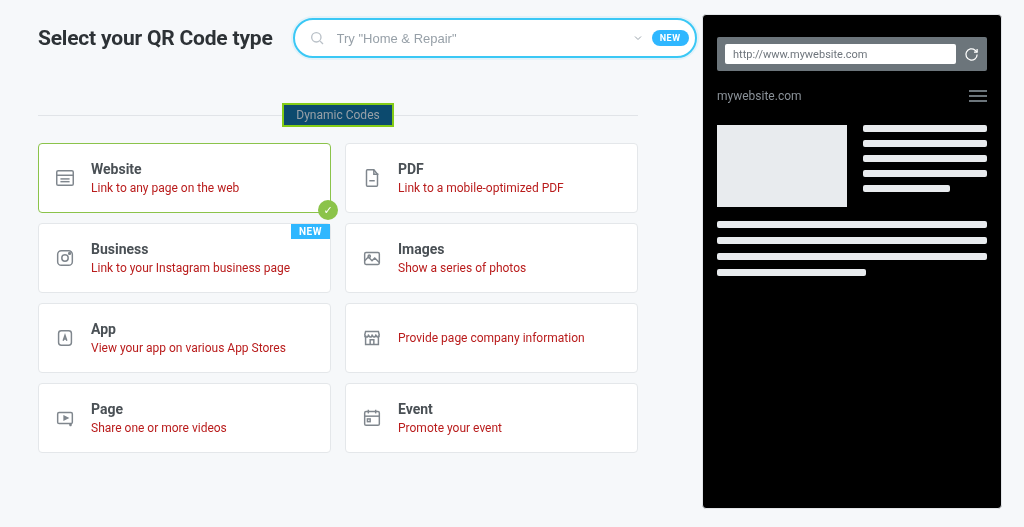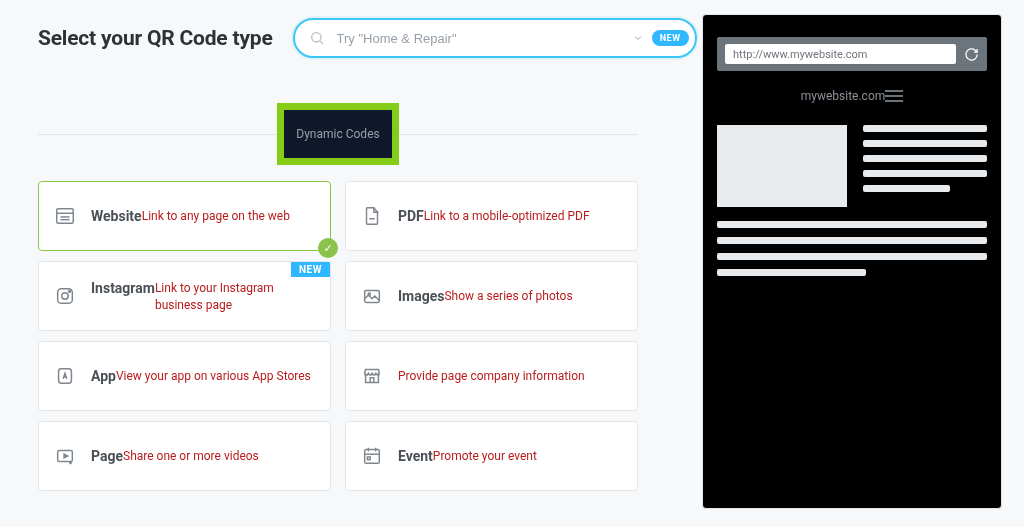--- a/index.html
+++ b/index.html
@@ -17,47 +17,47 @@
     padding:0 6px 0 14px;
     box-shadow:0 0 0 2px rgba(59,200,245,0.1);
   }
   .search-wrap .search-icon{color:#b9c0c7;margin-right:10px;display:flex;}
   .search-wrap input{flex:1;border:none;outline:none;font-size:13px;color:#555;background:transparent;}
   .search-wrap input::placeholder{color:#97a0a8;}
   .search-wrap .chevron{color:#9aa3ab;margin:0 8px;display:flex;align-items:center;}
   .new-pill{background:#2fb7ff;color:#fff;font-size:9px;font-weight:700;letter-spacing:.5px;padding:3px 8px;border-radius:999px;}
   .section-label-row{position:relative;margin:45px 0 16px 0;display:flex;align-items:center;width:600px;}
   .section-label-row .line{height:1px;background:#e1e4e8;flex:1;}
-  .section-label{color:#98a0a7;font-size:12px;padding:17px 12px;border:7px solid #84cc16;background:#0f172a;}
+  .section-label{color:#98a0a7;font-size:12px;padding:3px 12px;border:2px solid #84cc16;background:#0c4a6e;}
   .grid{display:grid;grid-template-columns:1fr 1fr;gap:10px 14px;width:600px;}
   .card{
     background:#fff;border:1px solid #e4e7ea;border-radius:4px;
     display:flex;align-items:center;padding:10px 14px;position:relative;
     min-height:48px;cursor:pointer;
   }
   .card.selected{border:1.5px solid #8bc34a;}
   .card .icon-box{width:24px;height:24px;color:#7f868d;display:flex;align-items:center;justify-content:center;margin-right:14px;flex-shrink:0;}
-  .card .texts{display:flex;line-height:1.35;}
+  .card .texts{display:flex;flex-direction:column;line-height:1.35;}
   .card .title{font-size:14px;font-weight:700;color:#4a5055;}
   .card .desc{font-size:12px;color:#b91c1c;margin-top:1px;}
   .card .check{
     position:absolute;right:-8px;bottom:-8px;width:20px;height:20px;border-radius:50%;
     background:#8bc34a;display:flex;align-items:center;justify-content:center;color:#fff;font-size:11px;
   }
   .card .new-badge{position:absolute;top:0;right:0;background:#2fb7ff;color:#fff;font-size:10px;font-weight:700;padding:2px 8px;letter-spacing:.5px;}
   
   .phone{
     position:absolute;right:22px;top:14px;width:300px;height:495px;
     background:#000000;border:1px solid #e2e5e8;border-radius:4px;box-sizing:border-box;
     padding:22px 14px;
   }
   .url-bar{background:#6c757b;display:flex;align-items:center;padding:7px 8px;border-radius:2px;margin-bottom:18px;}
   .url-bar .url-field{flex:1;background:#fff;height:20px;border-radius:2px;display:flex;align-items:center;padding:0 8px;font-size:11px;color:#6e757c;}
   .url-bar .refresh{color:#fff;margin-left:8px;display:flex;align-items:center;}
-  .preview-header{display:flex;align-items:center;justify-content:center;margin:0 0 22px 0;}
+  .preview-header{display:flex;align-items:center;justify-content:space-between;margin:0 0 22px 0;}
   .preview-header .site-name{font-size:12px;color:#8a9198;}
   .hamburger{display:flex;flex-direction:column;gap:3px;}
   .hamburger span{display:block;width:18px;height:2px;background:#6c757b;}
   .preview-body{display:flex;gap:16px;margin-bottom:14px;}
   .ph-img{width:130px;height:82px;background:#e8ebee;}
   .ph-lines{flex:1;display:flex;flex-direction:column;gap:8px;}
   .ph-line{height:7px;background:#e8ebee;border-radius:2px;}
   .ph-line.short{width:70%;}
   .full-lines{display:flex;flex-direction:column;gap:9px;}
   svg{display:block;}
@@ -124,21 +124,21 @@
       </div>
       <div class="card">
         <div class="icon-box">
           <svg width="22" height="22" viewBox="0 0 24 24" fill="none" stroke="currentColor" stroke-width="1.6">
             <rect x="4" y="4" width="16" height="16" rx="4"></rect>
             <circle cx="12" cy="12" r="3.5"></circle>
             <circle cx="17" cy="7" r="1" fill="currentColor"></circle>
           </svg>
         </div>
         <div class="texts">
-          <span class="title">Instagram</span>
+          <span class="title">Business</span>
           <span class="desc">Link to your Instagram business page</span>
         </div>
         <span class="new-badge">NEW</span>
       </div>
       <div class="card">
         <div class="icon-box">
           <svg width="22" height="22" viewBox="0 0 24 24" fill="none" stroke="currentColor" stroke-width="1.6">
             <rect x="4" y="6" width="16" height="13" rx="1.5"></rect>
             <path d="M4 15l4-4 4 4 3-3 5 5"></path>
             <circle cx="9" cy="10" r="1.2"></circle>

